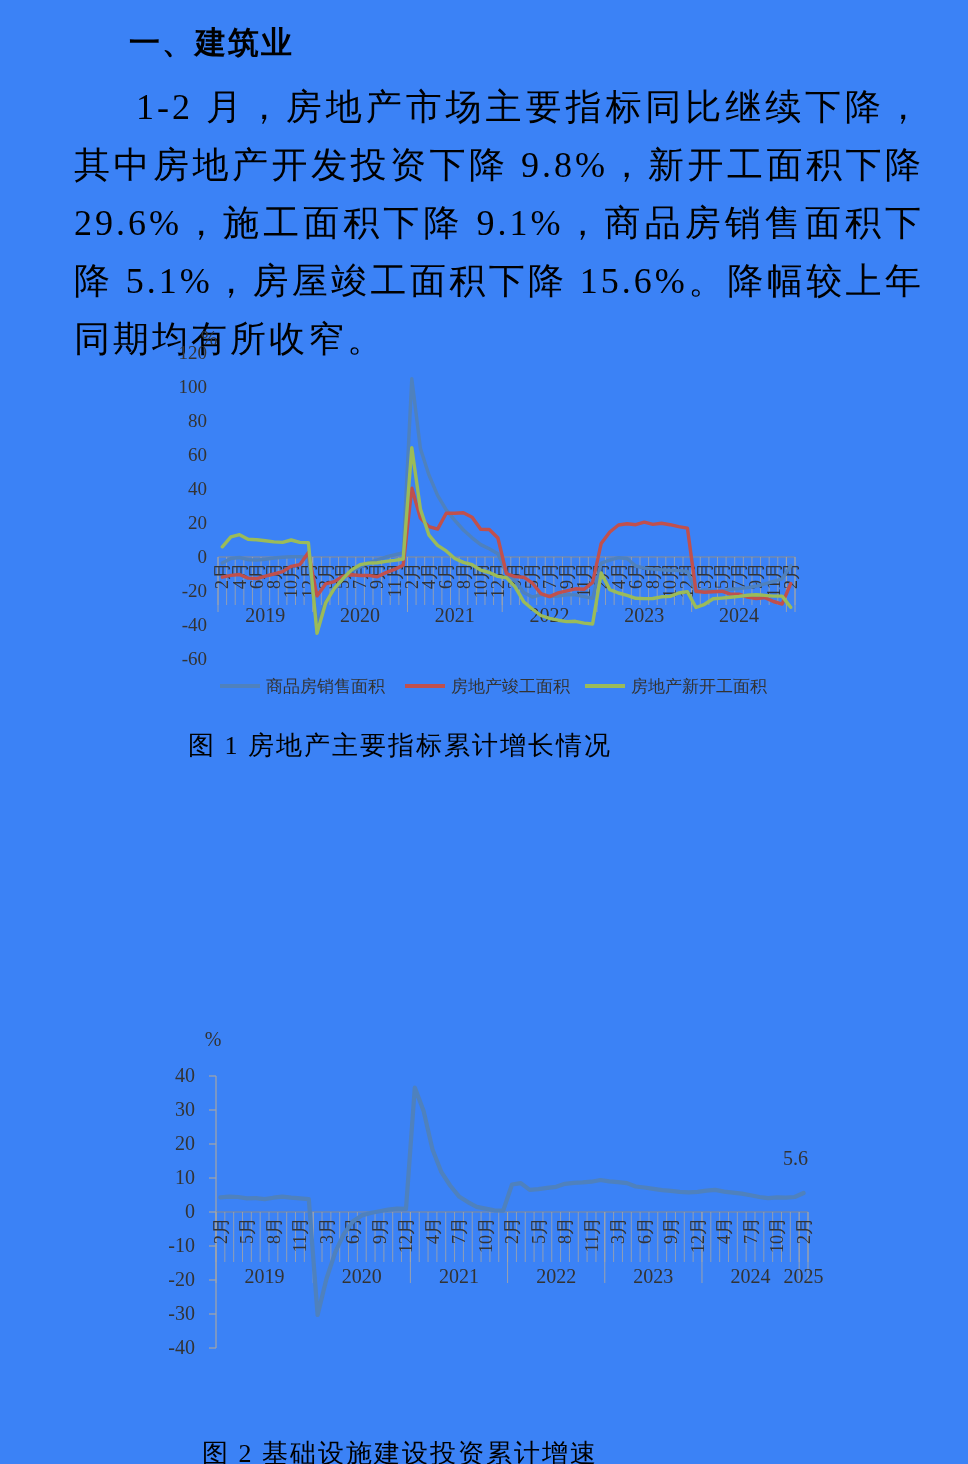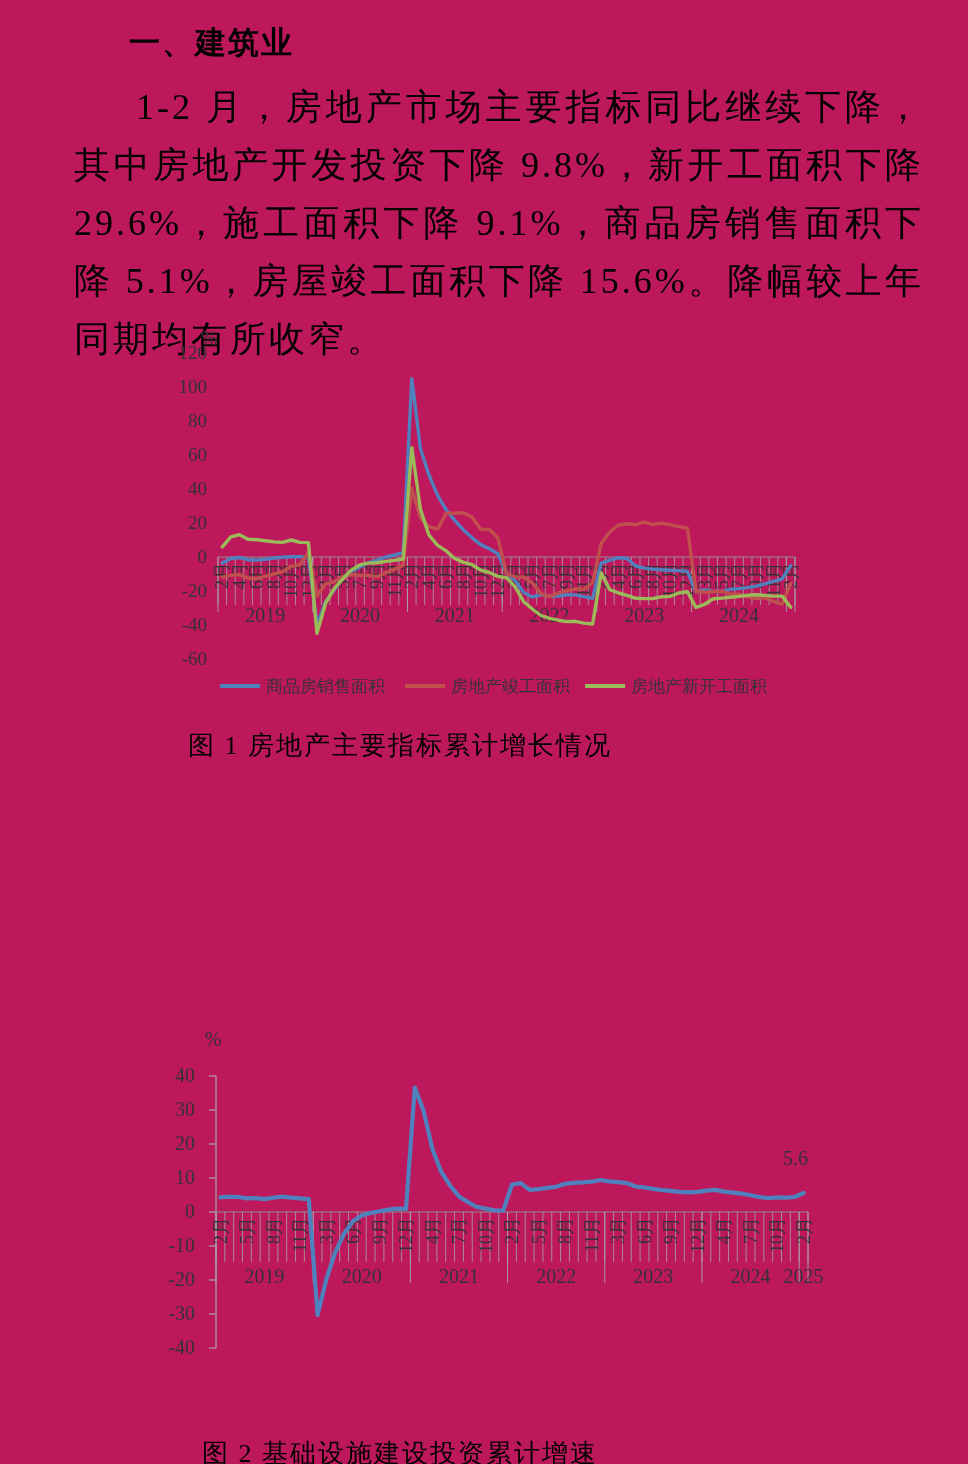--- a/index.html
+++ b/index.html
@@ -1,16 +1,16 @@
 <!DOCTYPE html>
 <html><head>
 <meta charset="utf-8">
 <style>
   html,body{margin:0;padding:0;background:#ffffff;}
-  .page{position:relative;width:968px;height:1464px;background:#be185d;overflow:hidden;
+  .page{position:relative;width:968px;height:1464px;background:#3b82f6;overflow:hidden;
         font-family:"Liberation Serif",serif;color:#000;}
   .heading{position:absolute;left:129px;top:22px;font-family:"Liberation Sans",sans-serif;
            font-weight:bold;font-size:31px;letter-spacing:2px;}
   .body-para{position:absolute;left:66px;width:850px;font-size:36px;line-height:58px;
              text-align:justify;text-justify:inter-ideograph;letter-spacing:3px;
              text-indent:62px;margin:8px;}
   #para1{top:70px;}
   #para2{top:778px;}
   .caption{position:absolute;left:0;width:800px;text-align:center;font-size:26px;
            letter-spacing:2px;margin:0;}

